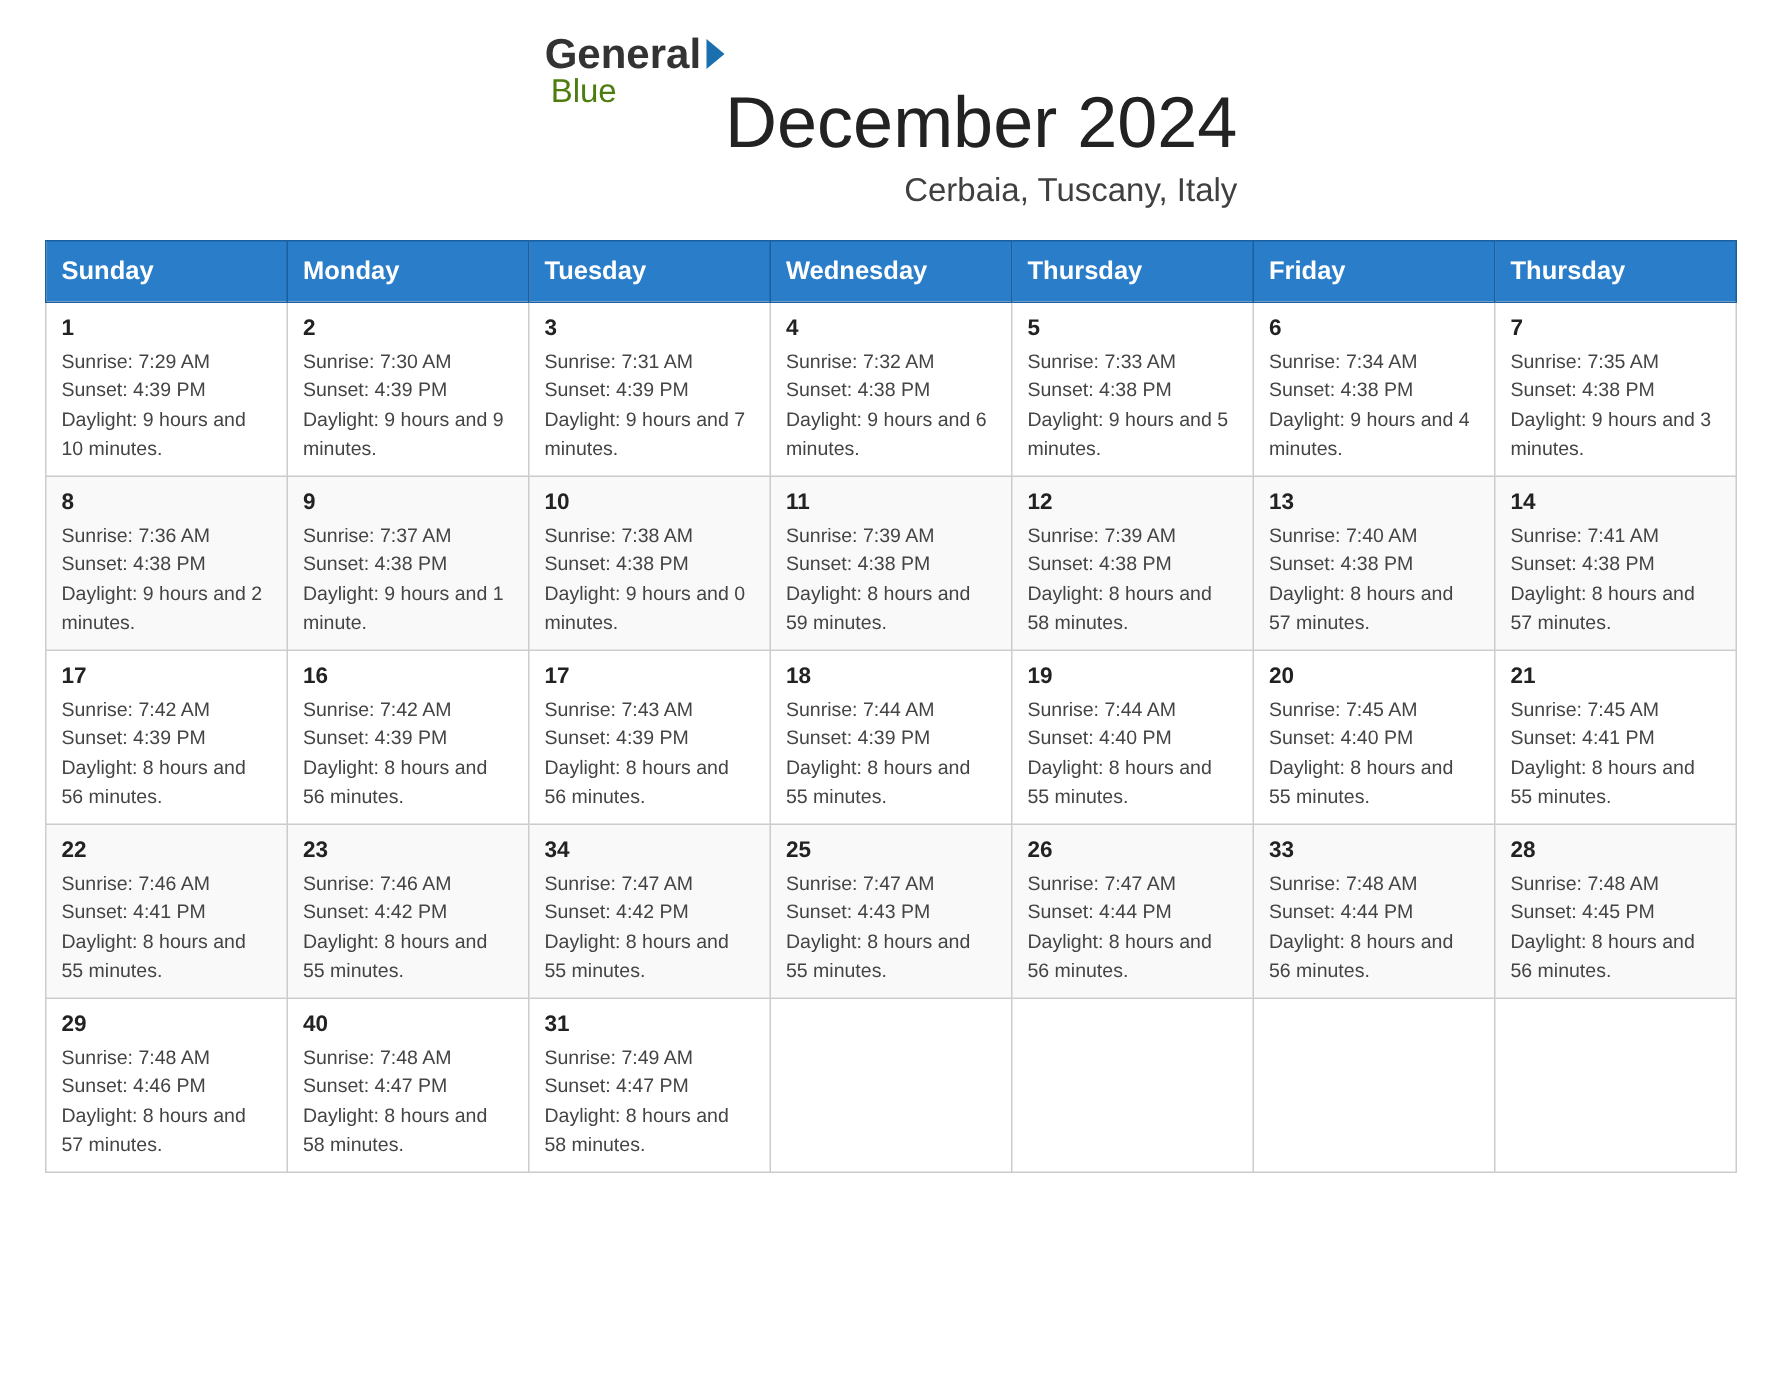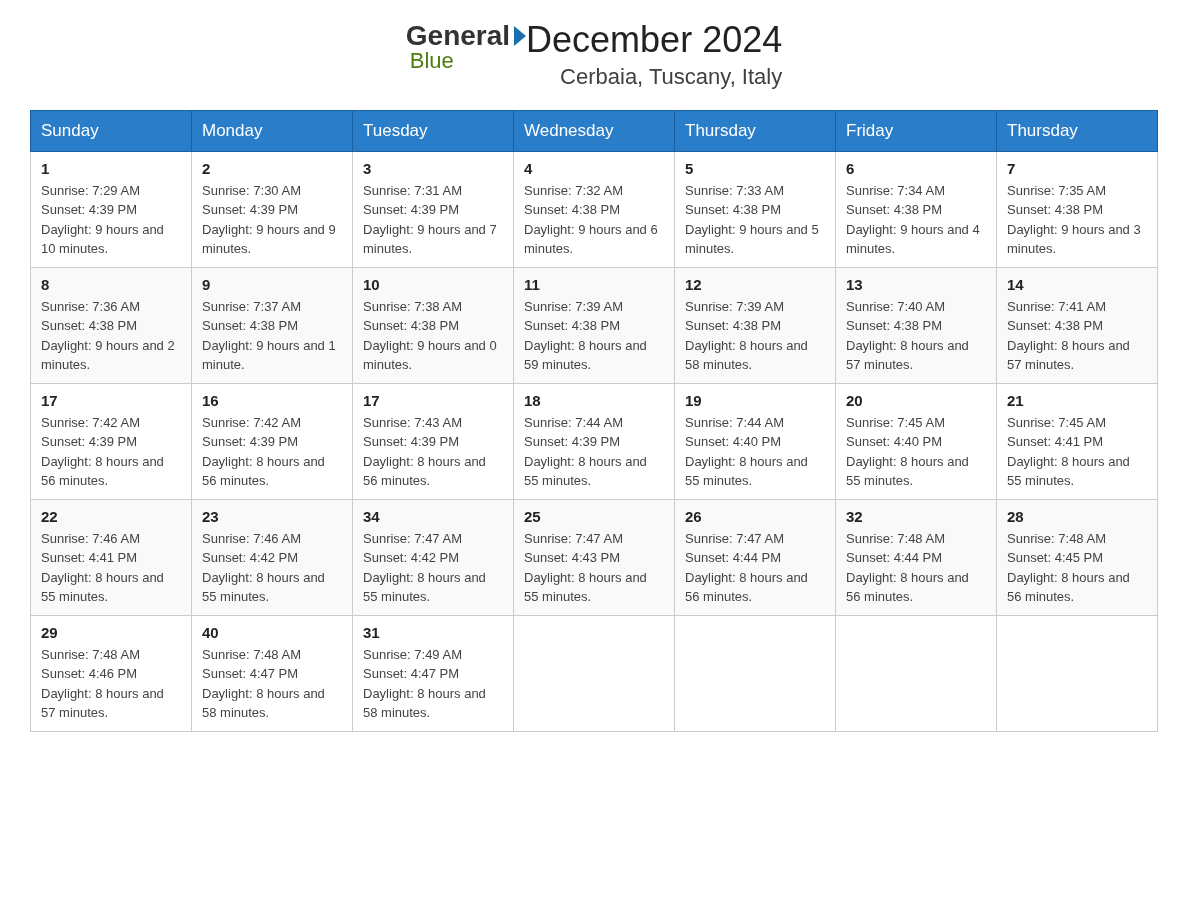--- a/index.html
+++ b/index.html
@@ -42,40 +42,41 @@
       color: #4d7c0f;
       font-size: 22px;
       font-weight: normal;
       margin-top: -4px;
       margin-left: 4px;
     }
     .title-section {
       text-align: right;
     }
     .month-title {
-      font-size: 36px;
+      font-size: 48px;
       font-weight: normal;
       color: #222;
       line-height: 1.1;
+      margin-top: 37px;
     }
     .location {
       font-size: 22px;
       color: #404040;
       margin-top: 4px;
     }
     .calendar {
       width: 100%;
       border-collapse: collapse;
       border: 1px solid #aaa;
     }
     .calendar thead th {
       background: #2a7dc9;
       color: #fff;
       font-size: 17px;
-      font-weight: normal;
+      font-weight: bold;
       padding: 10px 10px;
       text-align: left;
       border: 1px solid #1a60a0;
     }
     .calendar tbody td {
       vertical-align: top;
       padding: 8px 10px;
       border: 1px solid #ccc;
       font-size: 13.5px;
       color: #333;
@@ -240,21 +241,21 @@
         </td>
         <td>
           <span class="day-number">25</span>
           <div class="day-info">Sunrise: 7:47 AM<br>Sunset: 4:43 PM<br>Daylight: 8 hours and 55 minutes.</div>
         </td>
         <td>
           <span class="day-number">26</span>
           <div class="day-info">Sunrise: 7:47 AM<br>Sunset: 4:44 PM<br>Daylight: 8 hours and 56 minutes.</div>
         </td>
         <td>
-          <span class="day-number">32</span>
+          <span class="day-number">33</span>
           <div class="day-info">Sunrise: 7:48 AM<br>Sunset: 4:44 PM<br>Daylight: 8 hours and 56 minutes.</div>
         </td>
         <td>
           <span class="day-number">28</span>
           <div class="day-info">Sunrise: 7:48 AM<br>Sunset: 4:45 PM<br>Daylight: 8 hours and 56 minutes.</div>
         </td>
       </tr>
       <tr>
         <td>
           <span class="day-number">29</span>

